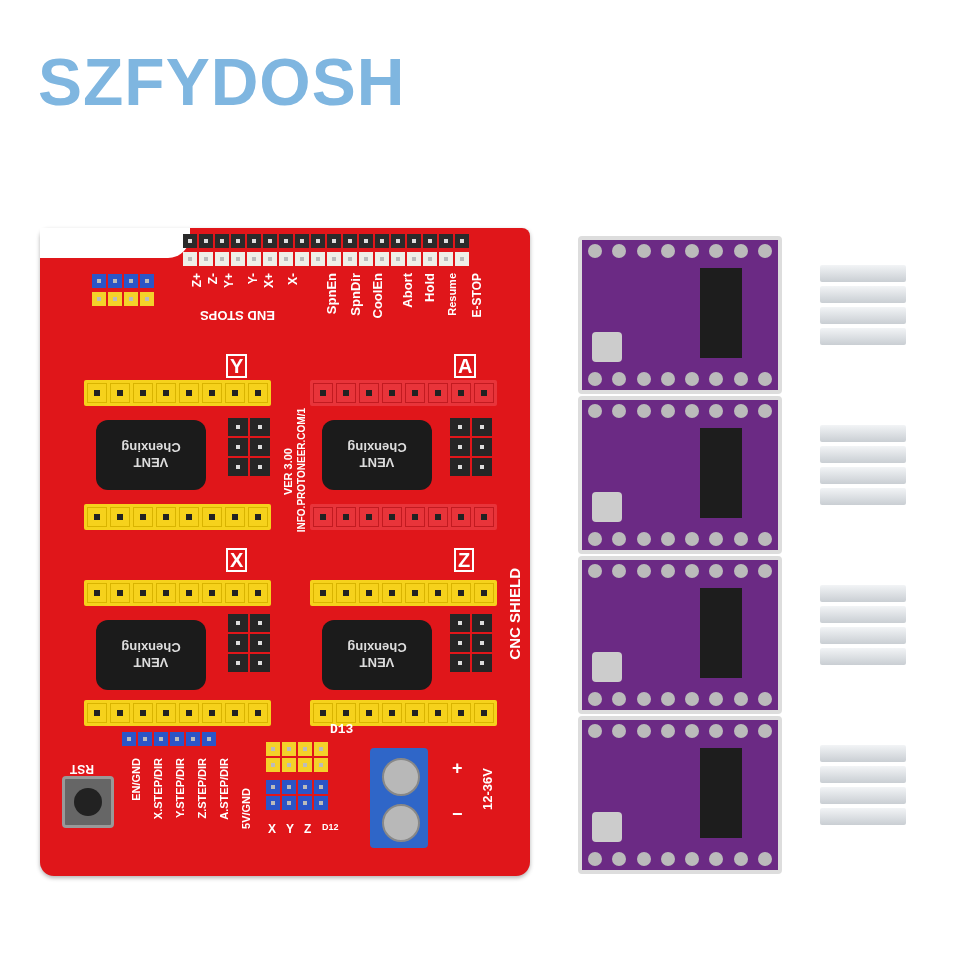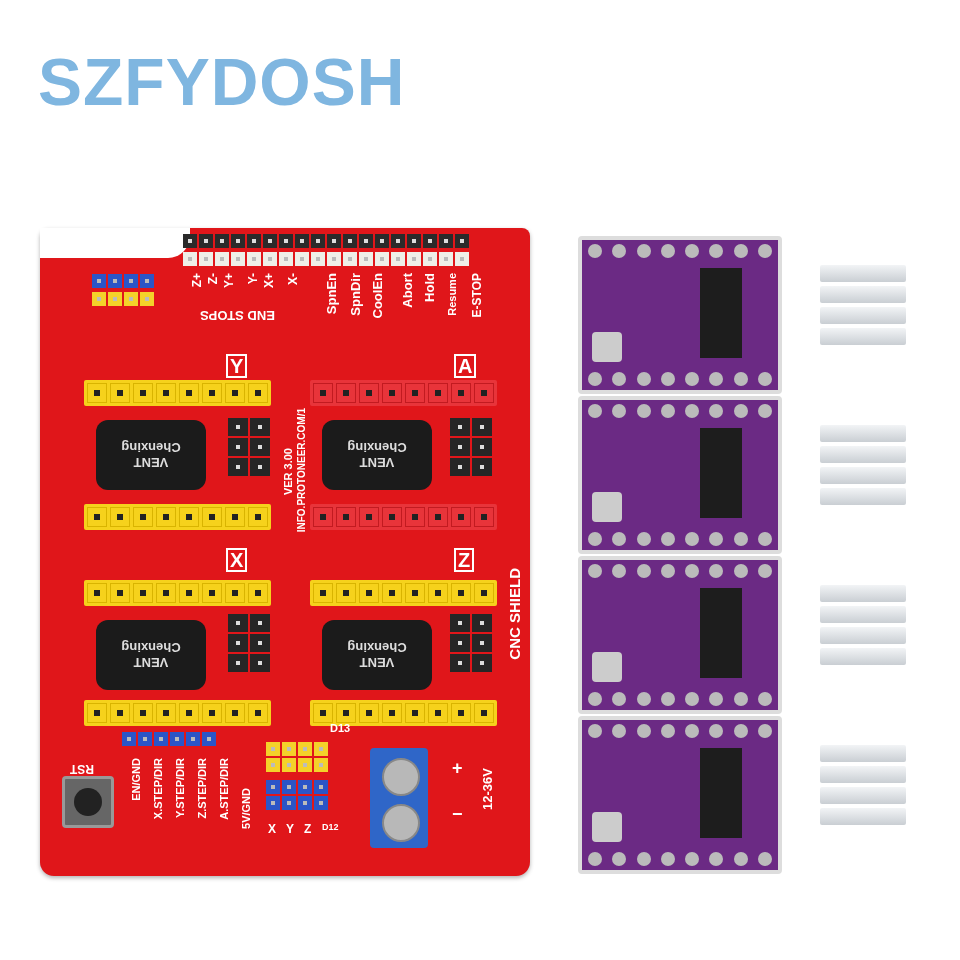--- a/index.html
+++ b/index.html
@@ -286,21 +286,21 @@
       <div class="pin b"></div>
       <div class="pin b"></div>
       <div class="pin b"></div>
       <div class="pin b"></div>
       <div class="pin b"></div>
     </div>
   <div class="lbl" style="left:228px;top:594px;">X</div>
   <div class="lbl" style="left:246px;top:594px;">Y</div>
   <div class="lbl" style="left:264px;top:594px;">Z</div>
   <div class="lbl" style="left:282px;top:594px;font-size:9px;">D12</div>
-  <div class="lbl" style="left:290px;top:494px;font-size:11px;">D13</div>
+  <div class="lbl" style="left:290px;top:494px;font-size:13px;font-family:Liberation Mono, monospace;">D13</div>
 
   <div class="lbl" style="left:30px;top:534px;transform:rotate(180deg);">RST</div>
   <div class="rst">
       <div></div>
     </div>
 
   <div class="term">
     <div class="screw" style="top:10px;"></div>
     <div class="screw" style="top:56px;"></div>
   </div>

